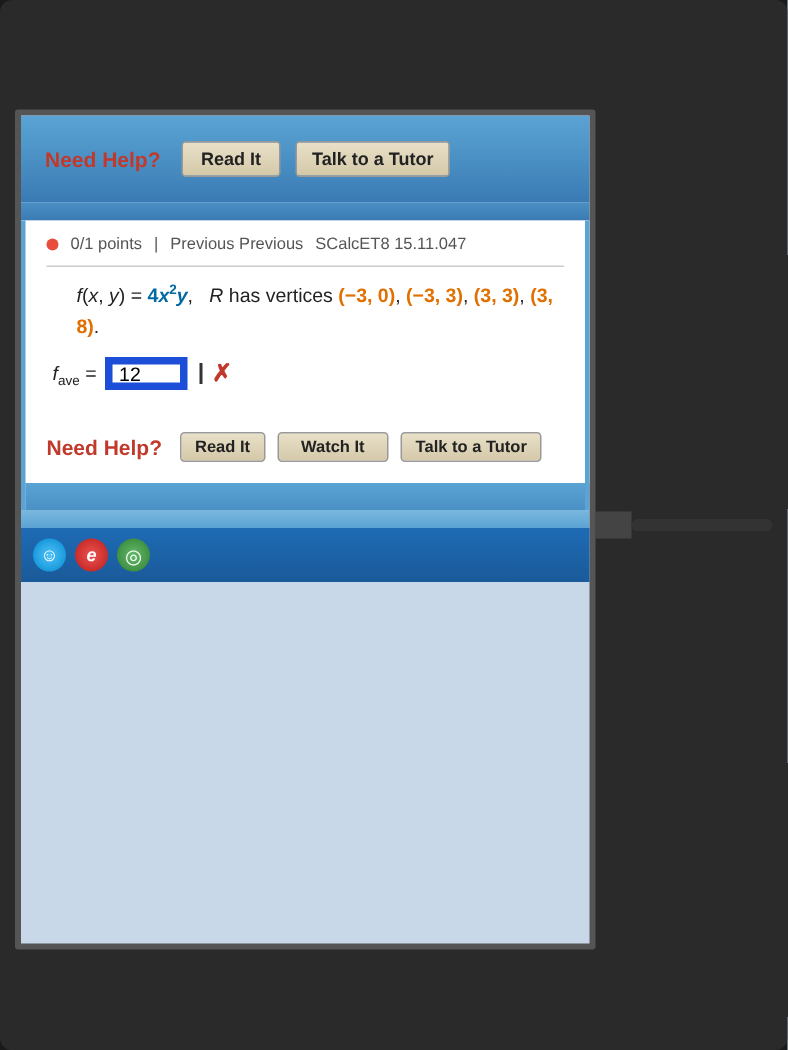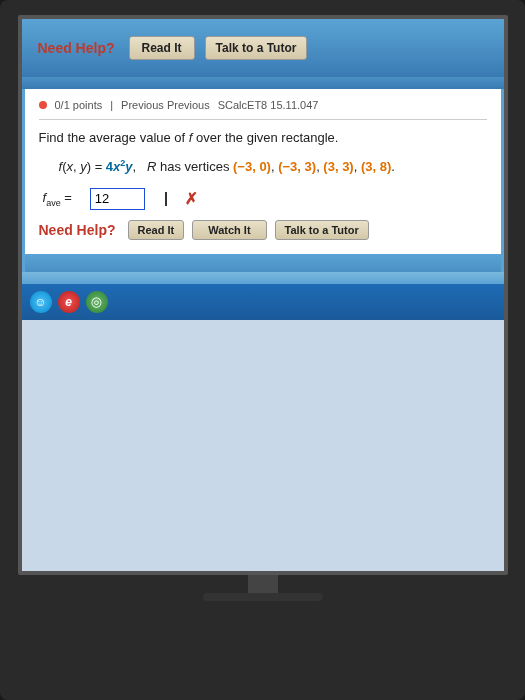--- a/index.html
+++ b/index.html
@@ -12,21 +12,21 @@
       overflow: hidden;
       position: relative;
     }
 
     .monitor-outer {
       position: absolute;
       top: 0; left: 0; right: 0; bottom: 0;
       background: #2a2a2a;
       border-radius: 8px;
       display: flex;
-      flex-direction: column;
+      flex-direction: row;
       align-items: center;
       justify-content: flex-start;
       padding: 10px;
     }
 
     .screen {
       width: 490px;
       height: 560px;
       background: #c8d8e8;
       border: 4px solid #555;
@@ -137,38 +137,38 @@
     .orange-text { color: #e07000; font-weight: bold; text-align: center; }
 
     sup {
       font-size: 9px;
       vertical-align: super;
     }
 
     .answer-row {
       display: flex;
       align-items: center;
-      gap: 18px;
-      margin: 10px 0 10px 4px;
+      gap: 6px;
+      margin: 10px 0 28px 4px;
     }
 
     .f-ave-label {
       font-size: 13px;
       color: #222;
     }
 
     sub {
       font-size: 9px;
       vertical-align: sub;
     }
 
     .answer-input {
       width: 55px;
       height: 22px;
-      border: 1px solid #1d4ed8;
+      border: 5px solid #1d4ed8;
       padding: 2px 4px;
       font-size: 13px;
       background: white;
     }
 
     .cursor-bar {
       display: inline-block;
       width: 2px;
       height: 14px;
       background: #333;
@@ -315,23 +315,20 @@
       <div class="points-row">
         <span class="points-dot"></span>
         <span class="points-text">0/1 points</span>
         <span class="points-text">|</span>
         <span class="points-text">Previous Previous</span>
         <span class="points-text">SCalcET8 15.11.047</span>
       </div>
 
       <hr class="divider-line">
 
-      <div class="question-text">
-        Find the average value of <span class="italic">f</span> over the given rectangle.
-      </div>
 
       <div class="function-line">
         <span class="italic">f</span>(<span class="italic">x</span>, <span class="italic">y</span>) = <span class="red-text">4<span class="italic">x</span><sup>2</sup><span class="italic">y</span></span>,&nbsp;&nbsp;
         <span class="italic">R</span> has vertices
         <span class="orange-text">(−3, 0)</span>, <span class="orange-text">(−3, 3)</span>,
         <span class="orange-text">(3, 3)</span>,
         <span class="orange-text">(3, 8)</span>.
       </div>
 
       <div class="answer-row">

